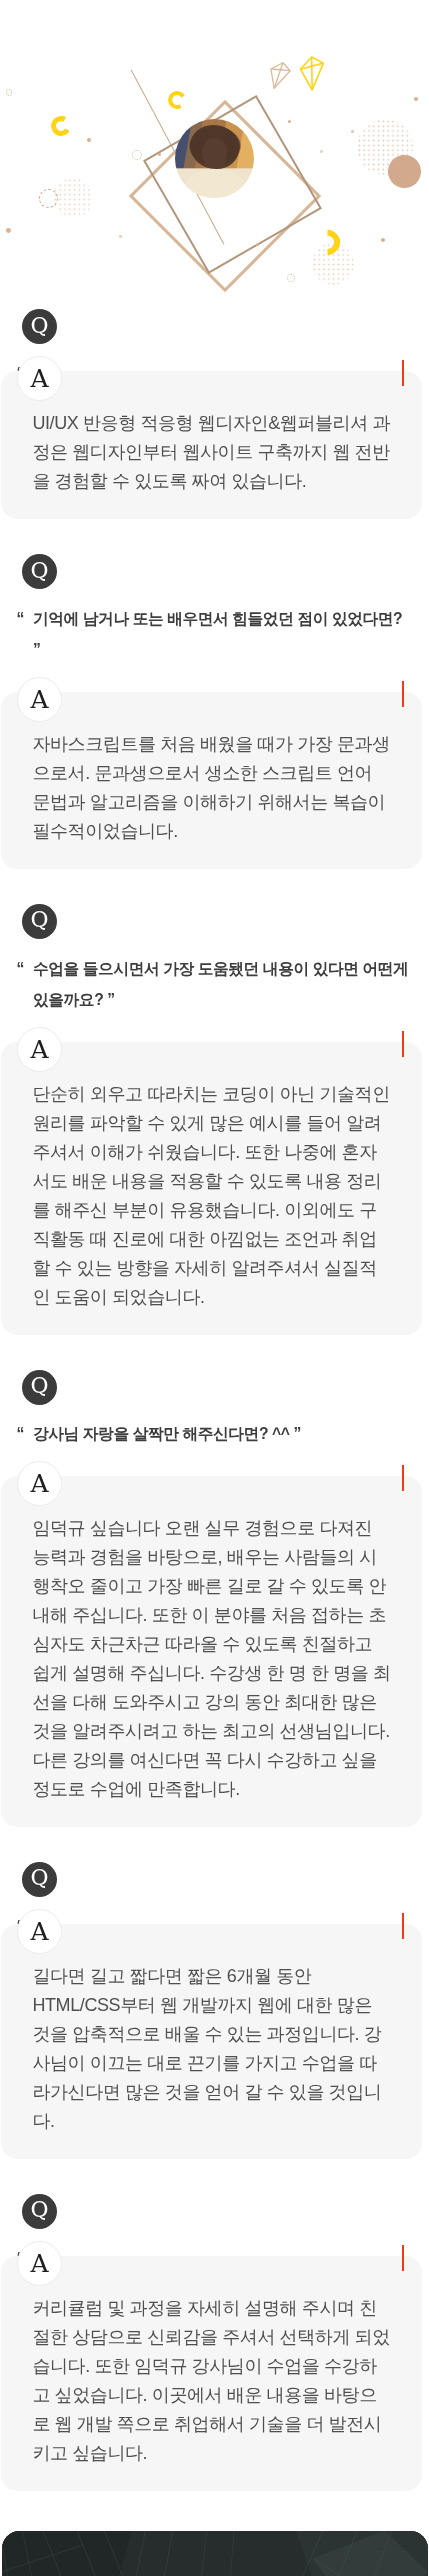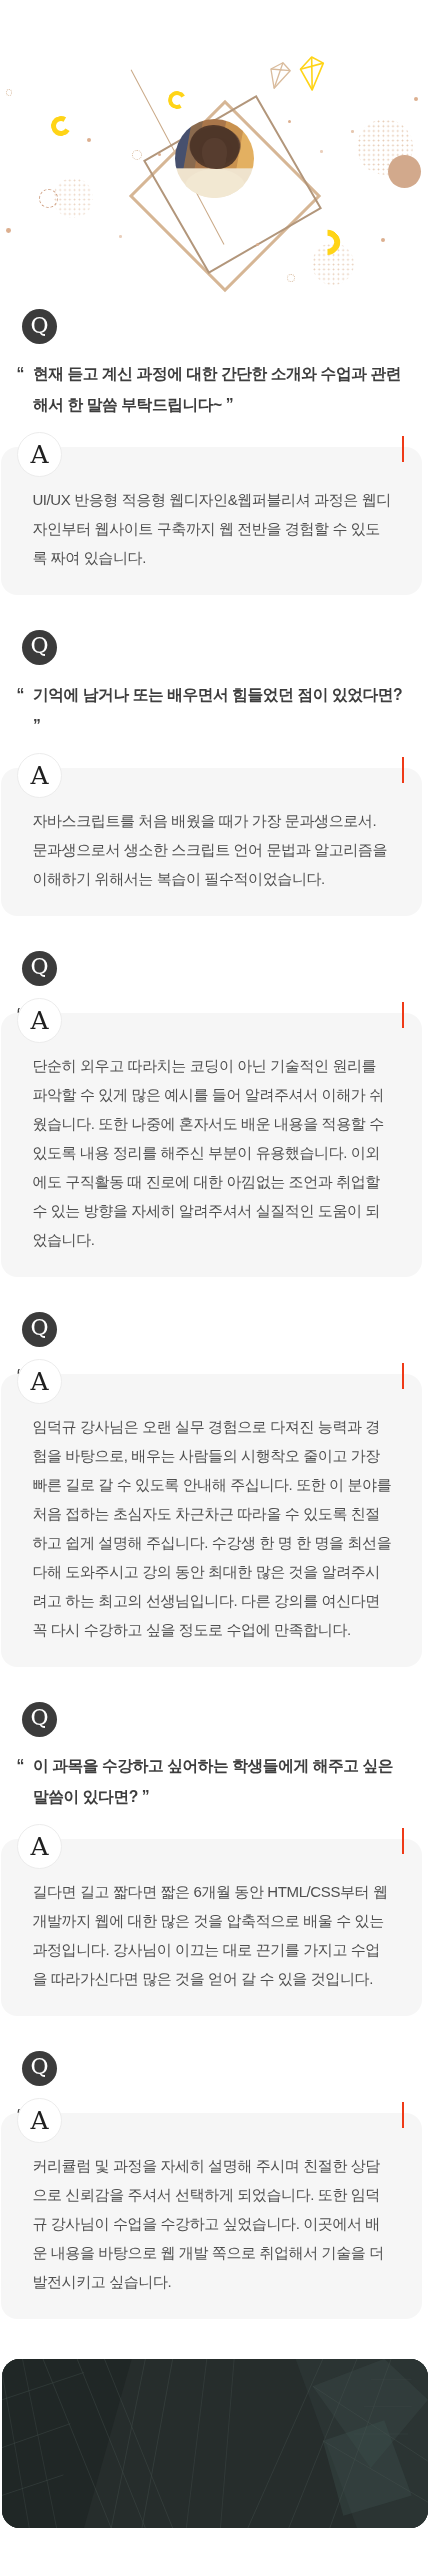--- a/index.html
+++ b/index.html
@@ -64,21 +64,21 @@
   .q-icon span{font-family:"DejaVu Serif","Liberation Serif",serif;color:#fff;font-size:22px;line-height:1;padding-bottom:2.7px}
   .q-text{
     position:relative;margin:13.6px 19px 0 0;padding-left:33px;
     color:var(--question-text);font-weight:700;font-size:15.7px;line-height:31px;letter-spacing:-0.4px;
   }
   .q-text .oq{position:absolute;left:16.4px;top:0}
   .answer-wrap{position:relative;margin-top:27px}
   .answer-box{
     margin:0 8.2px 0 1.4px;background:var(--answer-bg);border-radius:16.4px;
     padding:38px 30px 23px 31px;
-    color:var(--answer-text);font-size:15px;line-height:29px;letter-spacing:-0.4px;
+    color:var(--answer-text);font-size:18px;line-height:29px;letter-spacing:-0.4px;
   }
   .a-icon{
     position:absolute;left:17px;top:-15px;width:45px;height:45px;border-radius:50%;
     background:#fff;border:0.7px solid #ececec;display:flex;align-items:center;justify-content:center;
   }
   .a-icon span{font-family:"DejaVu Serif","Liberation Serif",serif;color:#1f1f1f;font-size:25px;line-height:1}
   .accent-line{position:absolute;top:-11px;right:26px;width:2px;height:26px;background:var(--accent-red)}
   
   .summary-card{
     position:relative;margin:40px 2px 19px;height:169px;border-radius:17.7px;overflow:hidden;
@@ -135,21 +135,21 @@
     <div class="hair"></div>
   </div>
 </header>
 
 <main class="qa-section">
 
   <section class="qa-block">
     <div class="q-icon">
         <span>Q</span>
       </div>
-    <p class="q-text"><span class="oq">“</span><span>현재 듣고 계신 과정에 대한 간단한 소개와 수업과 관련해서 한 말씀 부탁드립니다~ ”</span></p>
+    <p class="q-text"><span class="oq">“</span></p>
     <div class="answer-wrap">
       <div class="a-icon">
           <span>A</span>
         </div>
       <div class="accent-line"></div>
       <div class="answer-box">UI/UX 반응형 적응형 웹디자인&amp;웹퍼블리셔 과정은 웹디자인부터 웹사이트 구축까지 웹 전반을 경험할 수 있도록 짜여 있습니다.</div>
     </div>
   </section>
 
   <section class="qa-block">
@@ -163,49 +163,49 @@
         </div>
       <div class="accent-line"></div>
       <div class="answer-box">자바스크립트를 처음 배웠을 때가 가장 문과생으로서. 문과생으로서 생소한 스크립트 언어 문법과 알고리즘을 이해하기 위해서는 복습이 필수적이었습니다.</div>
     </div>
   </section>
 
   <section class="qa-block">
     <div class="q-icon">
         <span>Q</span>
       </div>
+    <p class="q-text"><span class="oq">“</span><span>수업을 들으시면서 가장 도움됐던 내용이 있다면 어떤게 있을까요? ”</span></p>
+    <div class="answer-wrap">
+      <div class="a-icon">
+          <span>A</span>
+        </div>
+      <div class="accent-line"></div>
+      <div class="answer-box">단순히 외우고 따라치는 코딩이 아닌 기술적인 원리를 파악할 수 있게 많은 예시를 들어 알려주셔서 이해가 쉬웠습니다. 또한 나중에 혼자서도 배운 내용을 적용할 수 있도록 내용 정리를 해주신 부분이 유용했습니다. 이외에도 구직활동 때 진로에 대한 아낌없는 조언과 취업할 수 있는 방향을 자세히 알려주셔서 실질적인 도움이 되었습니다.</div>
+    </div>
+  </section>
+
+  <section class="qa-block">
+    <div class="q-icon">
+        <span>Q</span>
+      </div>
+    <p class="q-text"><span class="oq">“</span><span>강사님 자랑을 살짝만 해주신다면? ^^ ”</span></p>
+    <div class="answer-wrap">
+      <div class="a-icon">
+          <span>A</span>
+        </div>
+      <div class="accent-line"></div>
+      <div class="answer-box">임덕규 싶습니다 오랜 실무 경험으로 다져진 능력과 경험을 바탕으로, 배우는 사람들의 시행착오 줄이고 가장 빠른 길로 갈 수 있도록 안내해 주십니다. 또한 이 분야를 처음 접하는 초심자도 차근차근 따라올 수 있도록 친절하고 쉽게 설명해 주십니다. 수강생 한 명 한 명을 최선을 다해 도와주시고 강의 동안 최대한 많은 것을 알려주시려고 하는 최고의 선생님입니다. 다른 강의를 여신다면 꼭 다시 수강하고 싶을 정도로 수업에 만족합니다.</div>
+    </div>
+  </section>
+
+  <section class="qa-block">
+    <div class="q-icon">
+        <span>Q</span>
+      </div>
     <p class="q-text"><span class="oq">“</span></p>
-    <div class="answer-wrap">
-      <div class="a-icon">
-          <span>A</span>
-        </div>
-      <div class="accent-line"></div>
-      <div class="answer-box">단순히 외우고 따라치는 코딩이 아닌 기술적인 원리를 파악할 수 있게 많은 예시를 들어 알려주셔서 이해가 쉬웠습니다. 또한 나중에 혼자서도 배운 내용을 적용할 수 있도록 내용 정리를 해주신 부분이 유용했습니다. 이외에도 구직활동 때 진로에 대한 아낌없는 조언과 취업할 수 있는 방향을 자세히 알려주셔서 실질적인 도움이 되었습니다.</div>
-    </div>
-  </section>
-
-  <section class="qa-block">
-    <div class="q-icon">
-        <span>Q</span>
-      </div>
-    <p class="q-text"><span class="oq">“</span></p>
-    <div class="answer-wrap">
-      <div class="a-icon">
-          <span>A</span>
-        </div>
-      <div class="accent-line"></div>
-      <div class="answer-box">임덕규 강사님은 오랜 실무 경험으로 다져진 능력과 경험을 바탕으로, 배우는 사람들의 시행착오 줄이고 가장 빠른 길로 갈 수 있도록 안내해 주십니다. 또한 이 분야를 처음 접하는 초심자도 차근차근 따라올 수 있도록 친절하고 쉽게 설명해 주십니다. 수강생 한 명 한 명을 최선을 다해 도와주시고 강의 동안 최대한 많은 것을 알려주시려고 하는 최고의 선생님입니다. 다른 강의를 여신다면 꼭 다시 수강하고 싶을 정도로 수업에 만족합니다.</div>
-    </div>
-  </section>
-
-  <section class="qa-block">
-    <div class="q-icon">
-        <span>Q</span>
-      </div>
-    <p class="q-text"><span class="oq">“</span><span>이 과목을 수강하고 싶어하는 학생들에게 해주고 싶은 말씀이 있다면? ”</span></p>
     <div class="answer-wrap">
       <div class="a-icon">
           <span>A</span>
         </div>
       <div class="accent-line"></div>
       <div class="answer-box">길다면 길고 짧다면 짧은 6개월 동안 HTML/CSS부터 웹 개발까지 웹에 대한 많은 것을 압축적으로 배울 수 있는 과정입니다. 강사님이 이끄는 대로 끈기를 가지고 수업을 따라가신다면 많은 것을 얻어 갈 수 있을 것입니다.</div>
     </div>
   </section>
 
   <section class="qa-block">

